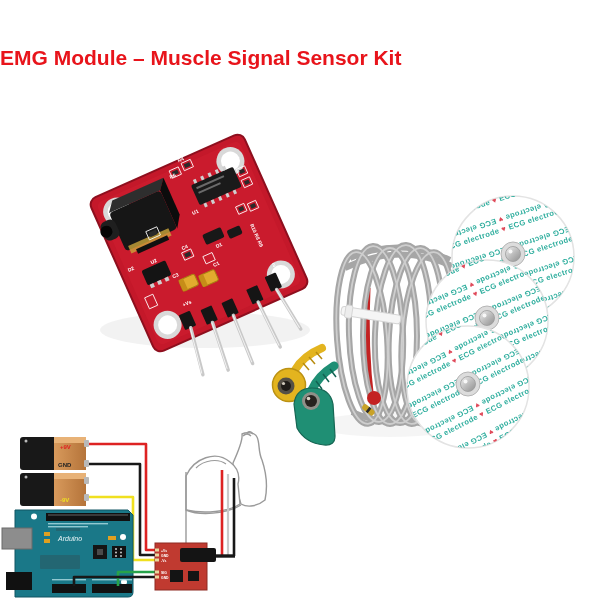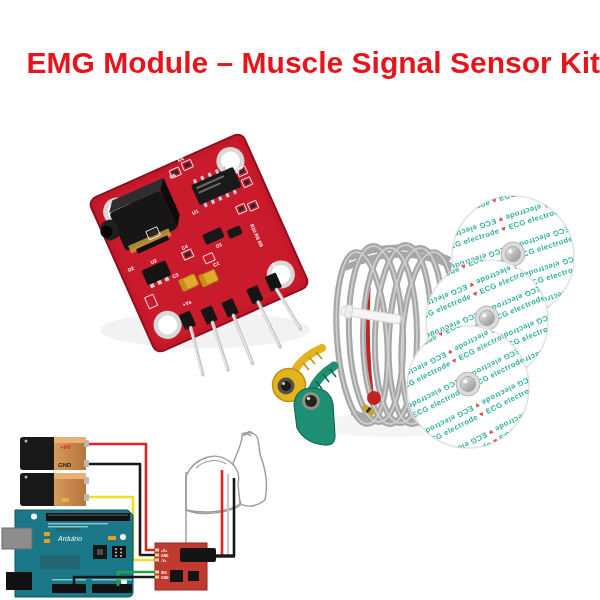--- a/index.html
+++ b/index.html
@@ -1,18 +1,18 @@
 <!DOCTYPE html>
 <html><head>
 <meta charset="utf-8">
 <style>
   html,body{margin:0;padding:0;width:600px;height:600px;background:#ffffff;overflow:hidden;}
   #stage{position:relative;width:600px;height:600px;font-family:"Liberation Sans",sans-serif;}
-  #title{position:absolute;top:46px;left:0;width:600px;text-align:right;
-         font-size:30px;font-weight:bold;letter-spacing:0px;}
+  #title{position:absolute;top:46px;left:0;width:600px;text-align:left;
+         font-size:21px;font-weight:bold;letter-spacing:0px;}
   #ghost{position:absolute;top:84px;left:40px;width:520px;text-align:center;font-size:15px;
          font-weight:bold;color:#b9beba;opacity:.12;filter:blur(2px);}
   svg{position:absolute;top:0;left:0;}
   .silk{fill:#ffffff;font-size:5px;font-weight:bold;}
   .stripe{font-size:7.6px;font-weight:bold;letter-spacing:.4px;}
   .pinlabel{fill:#ffffff;font-size:3.4px;font-weight:bold;}
   .batlabel{font-size:6px;font-weight:bold;}
 </style>
 </head>
 <body>

